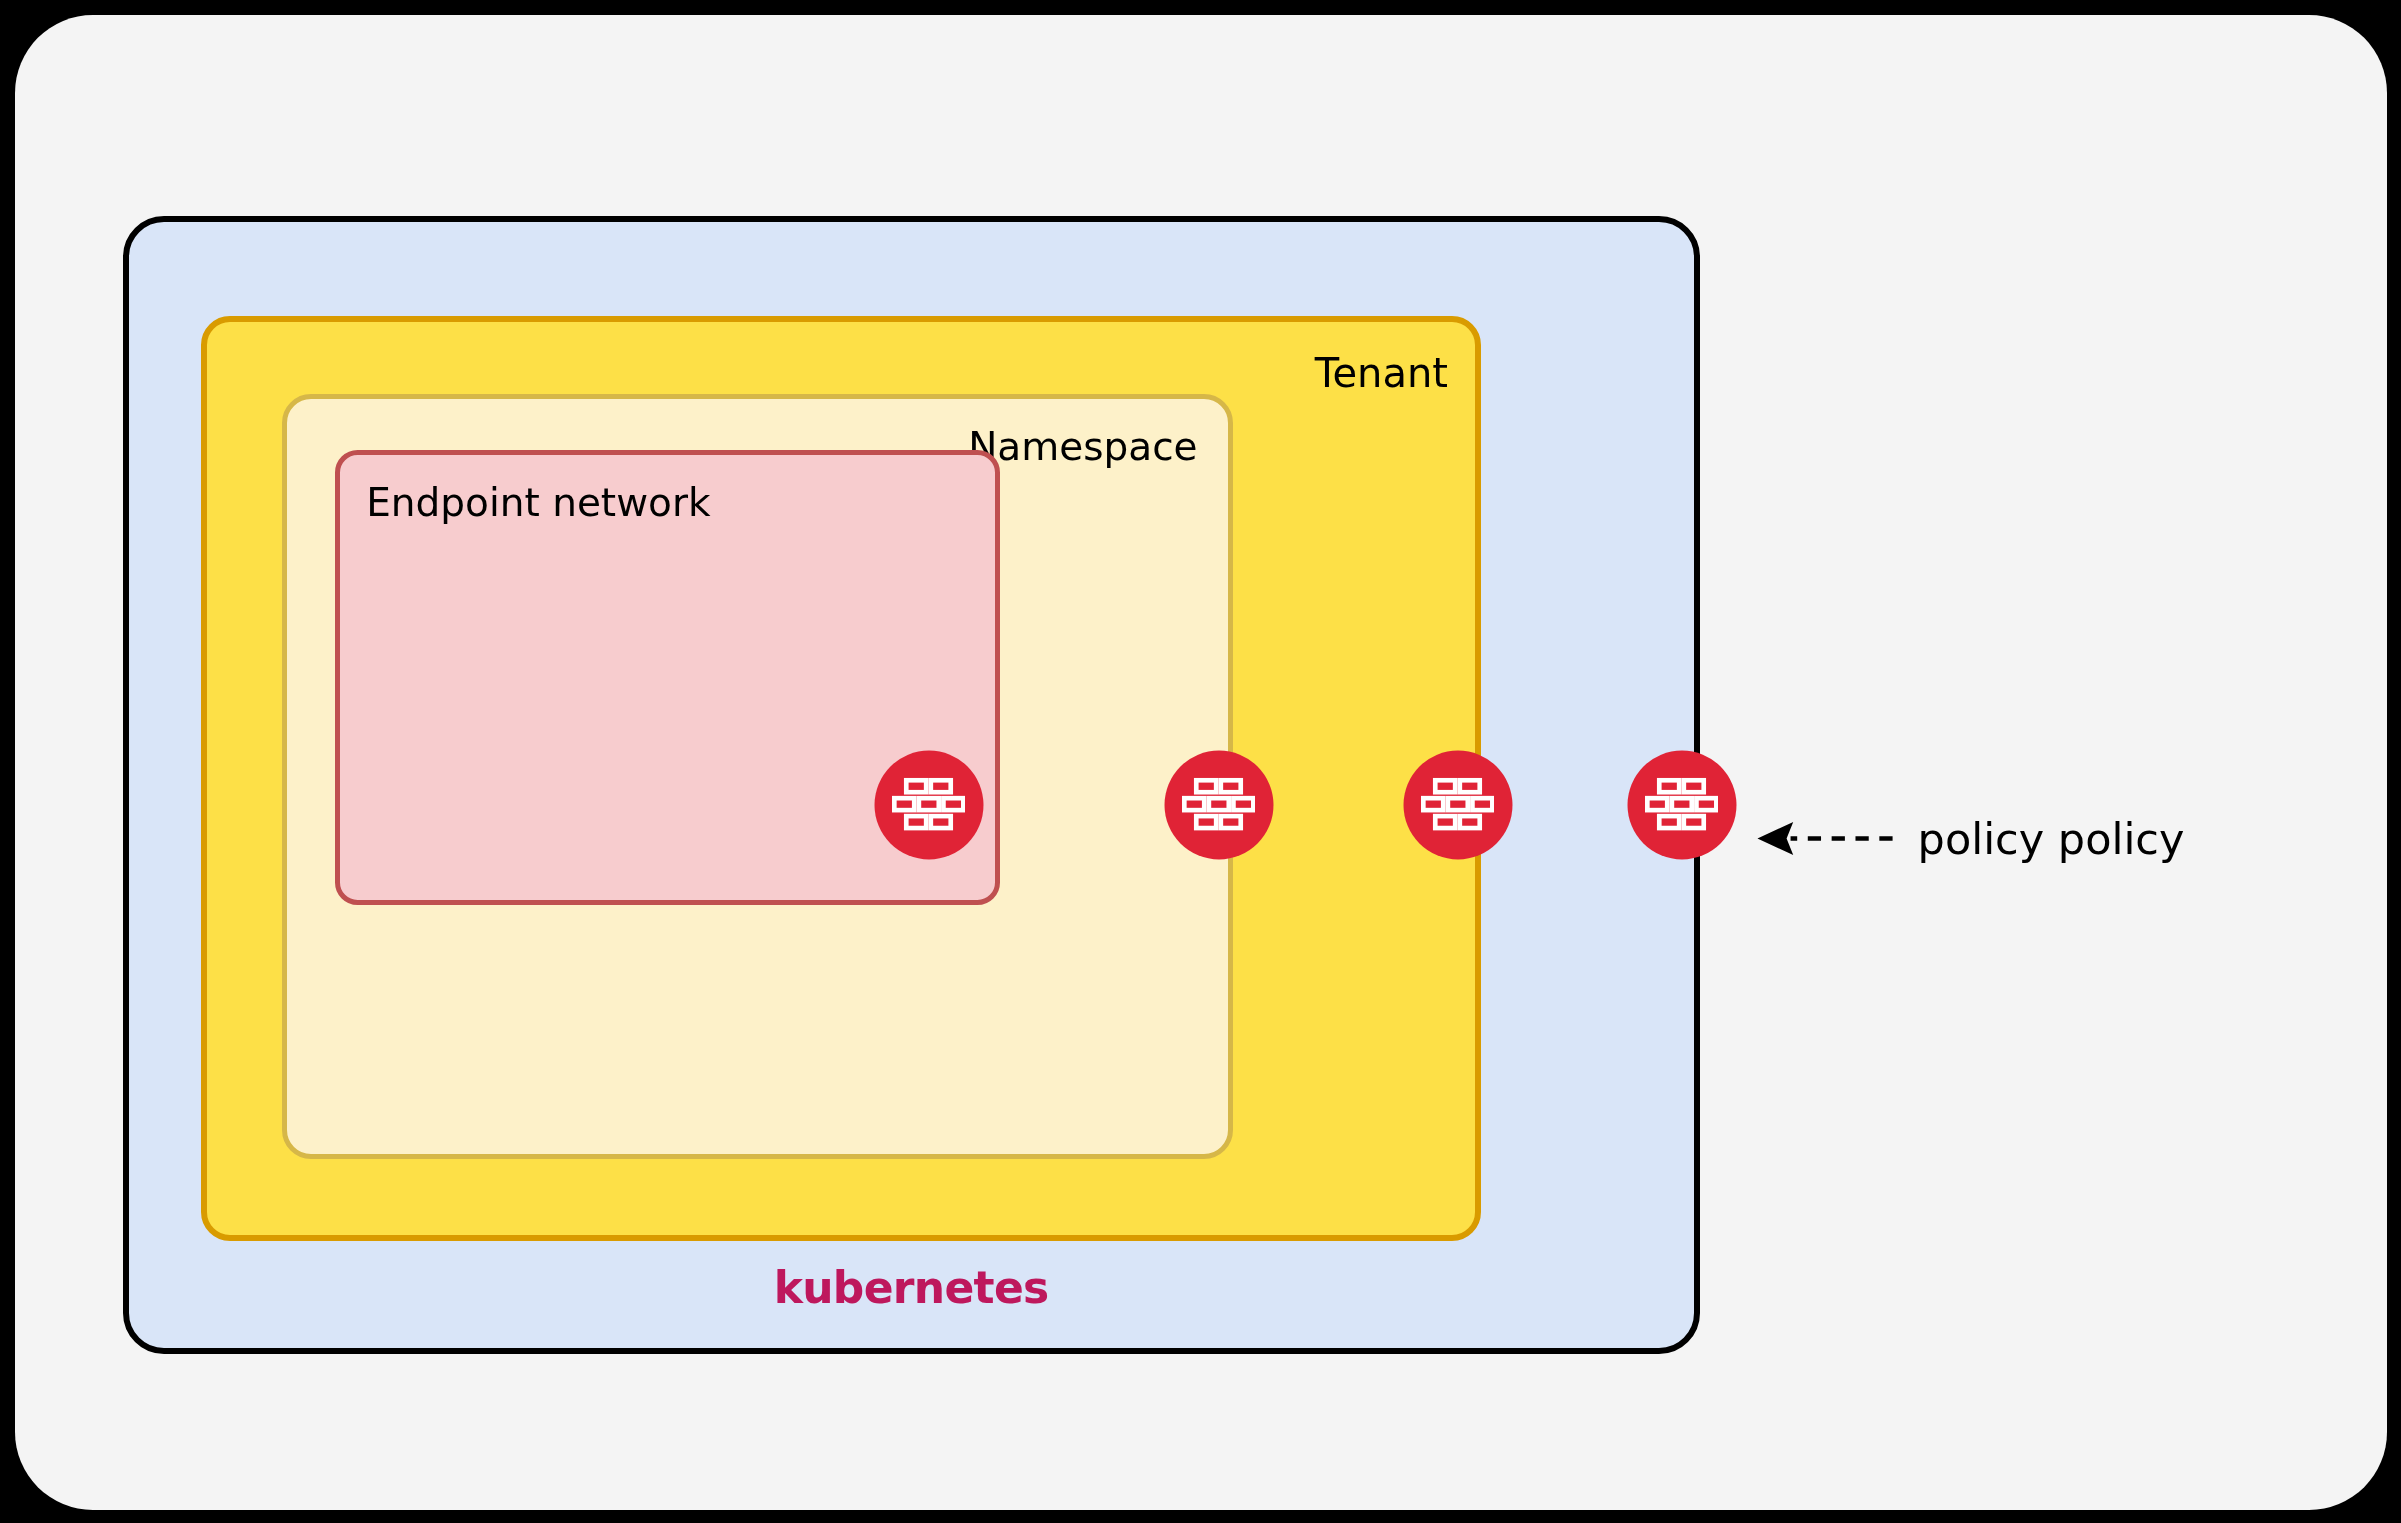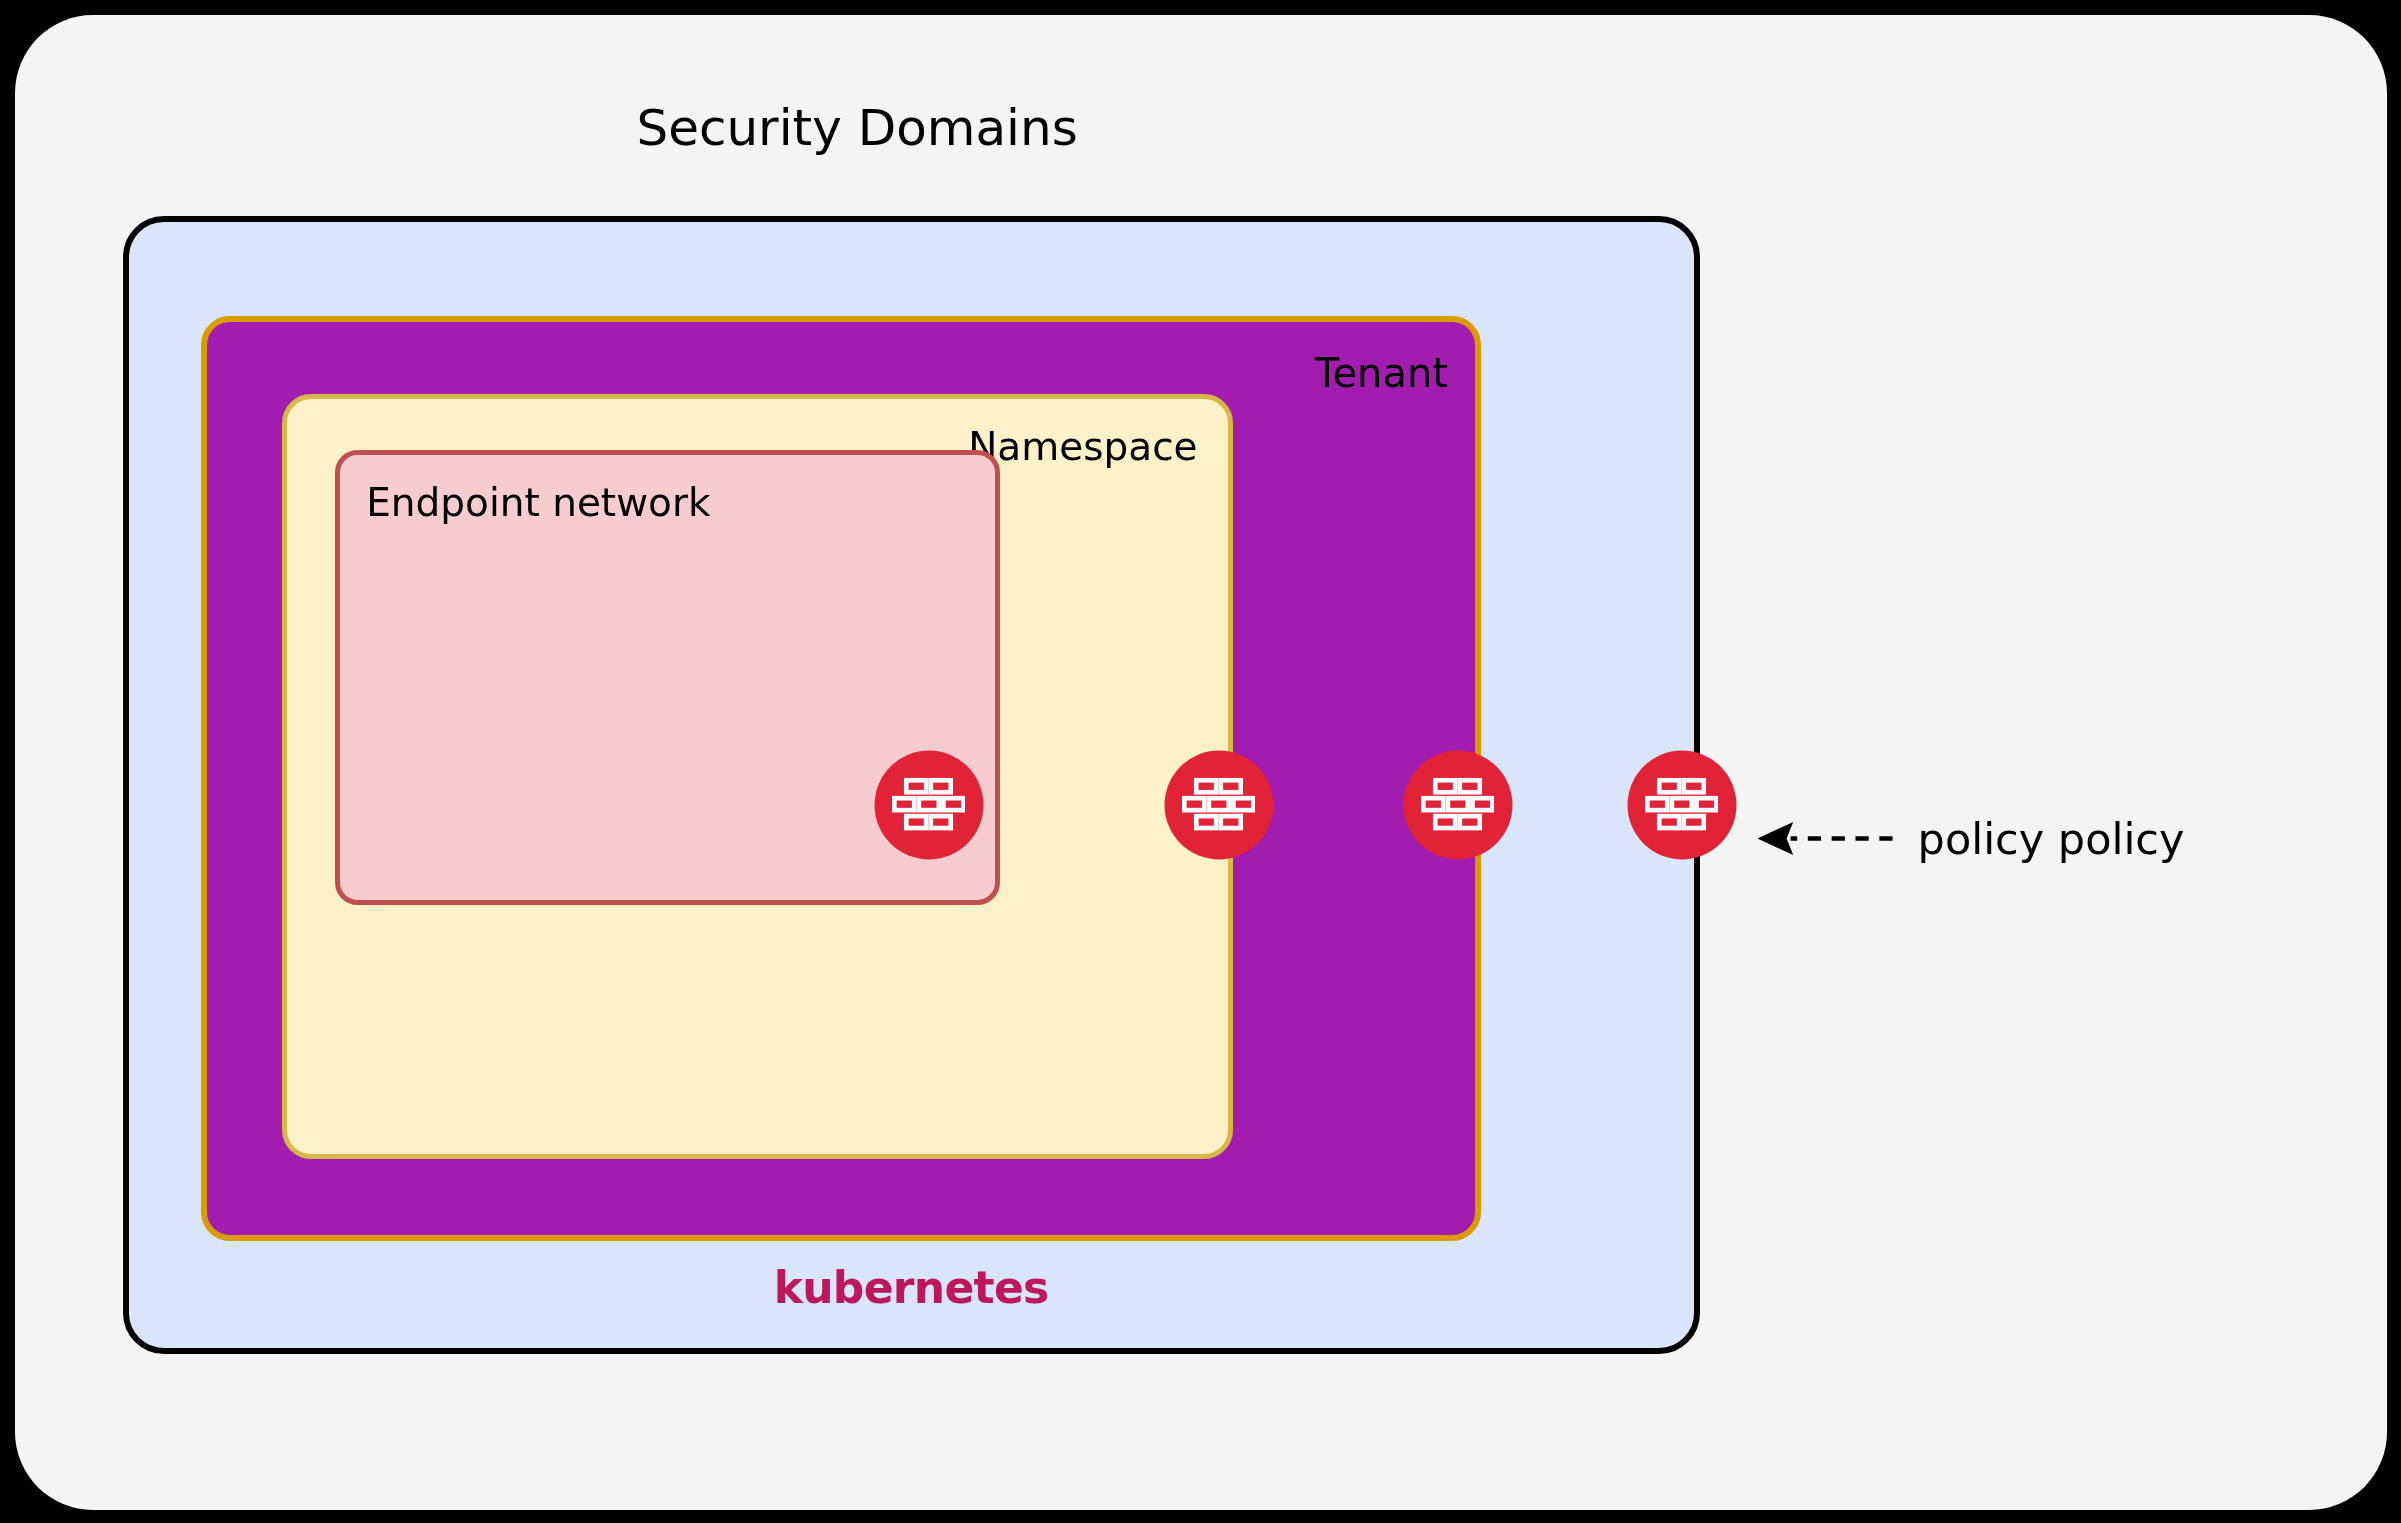--- a/index.html
+++ b/index.html
@@ -47,21 +47,21 @@
     background: #d9e5f8;
     border: 6px solid #000000;
     border-radius: 41px;
   }
 
   .box-tenant {
     left: 72px;  
     top: 94px;
     width: 1280px;
     height: 925px;
-    background: #a21caf;
+    background: #fde047;
     border: 6px solid #d99b00;
     border-radius: 29px;
   }
 
   .box-namespace {
     left: 75px; 
     top: 72px;
     width: 951px;
     height: 765px;
     background: #fdf1c9;
@@ -172,21 +172,20 @@
     margin-left: 16px;
   }
 </style>
 </head>
 <body>
 
 <div id="canvas">
 
   <div class="outer-panel">
 
-    <div class="label title-security">Security Domains</div>
 
     <div class="domain-box box-cluster">
 
       <div class="domain-box box-tenant">
         <div class="label label-tenant">Tenant</div>
 
         <div class="domain-box box-namespace">
           <div class="label label-namespace">Namespace</div>
 
           <div class="domain-box box-endpoint">

